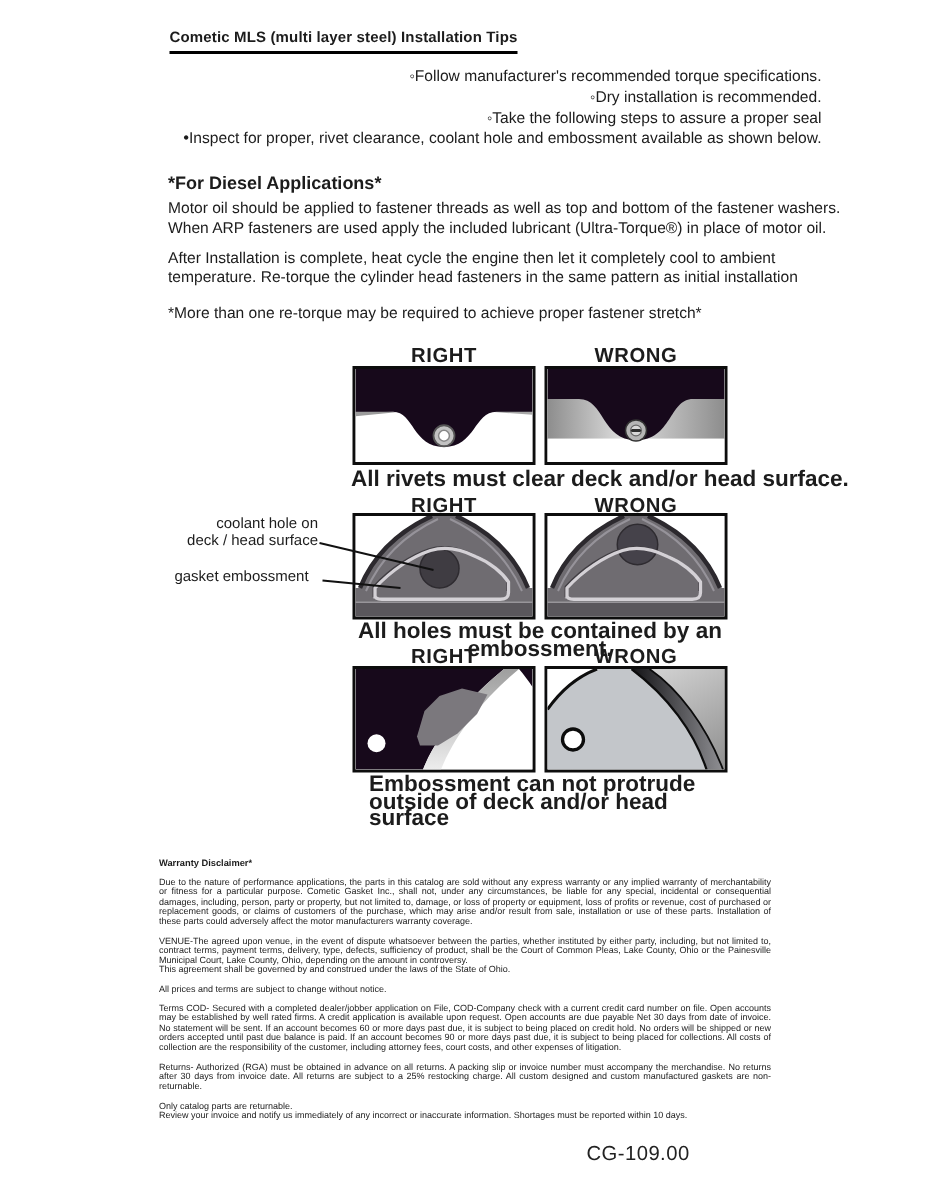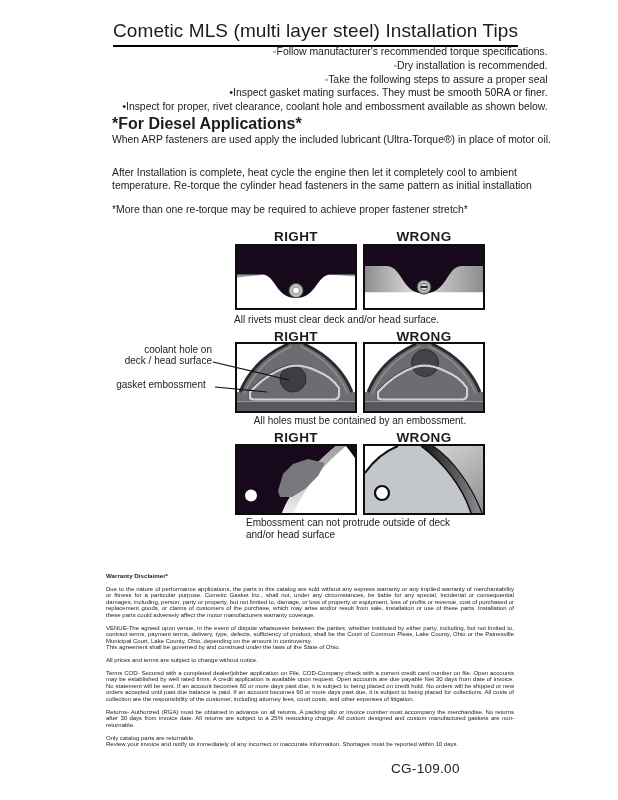--- a/index.html
+++ b/index.html
@@ -2,39 +2,39 @@
 <html><head>
 <meta charset="utf-8">
 <style>
   html,body{margin:0;padding:0;background:#fff;}
   .page{
     position:relative;width:618px;height:800px;background:#ffffff;
     font-family:"Liberation Sans","DejaVu Sans",sans-serif;color:#1c1c1c;overflow:hidden;
   }
   .abs{position:absolute;}
   .title{
-    left:113px;top:20px;font-size:19px;font-weight:normal;letter-spacing:.1px;
+    left:113px;top:20px;font-size:10px;font-weight:bold;letter-spacing:.1px;
     padding-bottom:3px;border-bottom:2px solid #000;white-space:nowrap;
   }
   .tips{left:107px;top:45px;font-size:10.4px;line-height:13.8px;text-align:right;}
   .tip{white-space:nowrap;}
   .tip .bullet{display:inline-block;width:9px;font-size:10px;}
   .tip.sub{padding-left:11px;}
   .tip.sub .bullet{width:8px;font-size:11px;}
-  .diesel-heading{left:112px;top:115px;font-size:16px;font-weight:bold;white-space:nowrap;}
+  .diesel-heading{left:112px;top:115px;font-size:12px;font-weight:bold;white-space:nowrap;}
   .para{font-size:10.4px;line-height:13.4px;}
   .para div{white-space:nowrap;}
   .p1{left:112px;top:133px;}
   .p2{left:112px;top:166px;}
   .note{left:112px;top:204px;font-size:10.4px;white-space:nowrap;}
   .rw-label{width:122px;text-align:center;font-size:13.5px;font-weight:bold;letter-spacing:.4px;}
   .diagram{width:118px;height:62px;border:2px solid #0d0d0d;background:#fff;}
   .diagram.tall{height:67px;}
   .diagram svg{display:block;}
-  .caption{font-size:10px;line-height:11.5px;}
+  .caption{font-size:15px;line-height:11.5px;font-weight:bold;}
   .cap-center{width:252px;text-align:center;}
   .side-labels{left:110px;top:345px;width:102px;text-align:right;font-size:10px;line-height:10.5px;}
   .side-labels .lbl2{margin-top:14px;text-align:center;}
   .leader{pointer-events:none;z-index:5;}
   .disclaimer{left:106px;top:573px;width:408px;font-size:6px;line-height:6.45px;text-align:justify;}
   .disclaimer .dh{font-weight:bold;font-size:6.2px;}
   .disclaimer p{margin:6.5px 0 0 0;}
   .disclaimer p.tight{margin-top:0;}
   .page-number{left:391px;top:761px;font-size:13.5px;letter-spacing:.3px;color:#222;white-space:nowrap;}
 </style>
@@ -42,26 +42,26 @@
 <body>
 
 <div class="page">
 
   <div class="abs title">Cometic MLS (multi layer steel) Installation Tips</div>
 
   <div class="abs tips">
     <div class="tip"><span class="bullet">◦</span><span>Follow manufacturer's recommended torque specifications.</span></div>
     <div class="tip"><span class="bullet">◦</span><span>Dry installation is recommended.</span></div>
     <div class="tip"><span class="bullet">◦</span><span>Take the following steps to assure a proper seal</span></div>
-    <div class="tip sub"><span class="bullet">•</span><span>Inspect gasket mating surfaces.  They must be smooth 50RA or finer.</span></div>
     <div class="tip sub"><span class="bullet">•</span><span>Inspect for proper, rivet clearance, coolant hole and embossment available as shown below.</span></div>
   </div>
 
   <div class="abs diesel-heading">*For Diesel Applications*</div>
   <div class="abs para p1">
+    <div>Motor oil should be applied to fastener threads as well as top and bottom of the fastener washers.</div>
     <div>When ARP fasteners are used apply the included lubricant (Ultra-Torque®) in place of motor oil.</div>
   </div>
   <div class="abs para p2">
     <div>After Installation is complete, heat cycle the engine then let it completely cool to ambient</div>
     <div>temperature. Re-torque the cylinder head fasteners in the same pattern as initial installation</div>
   </div>
   <div class="abs note">*More than one re-torque may be required to achieve proper fastener stretch*</div>
 
   <div class="abs rw-label" style="left:235px;top:229px;">RIGHT</div>
   <div class="abs rw-label" style="left:363px;top:229px;">WRONG</div>

